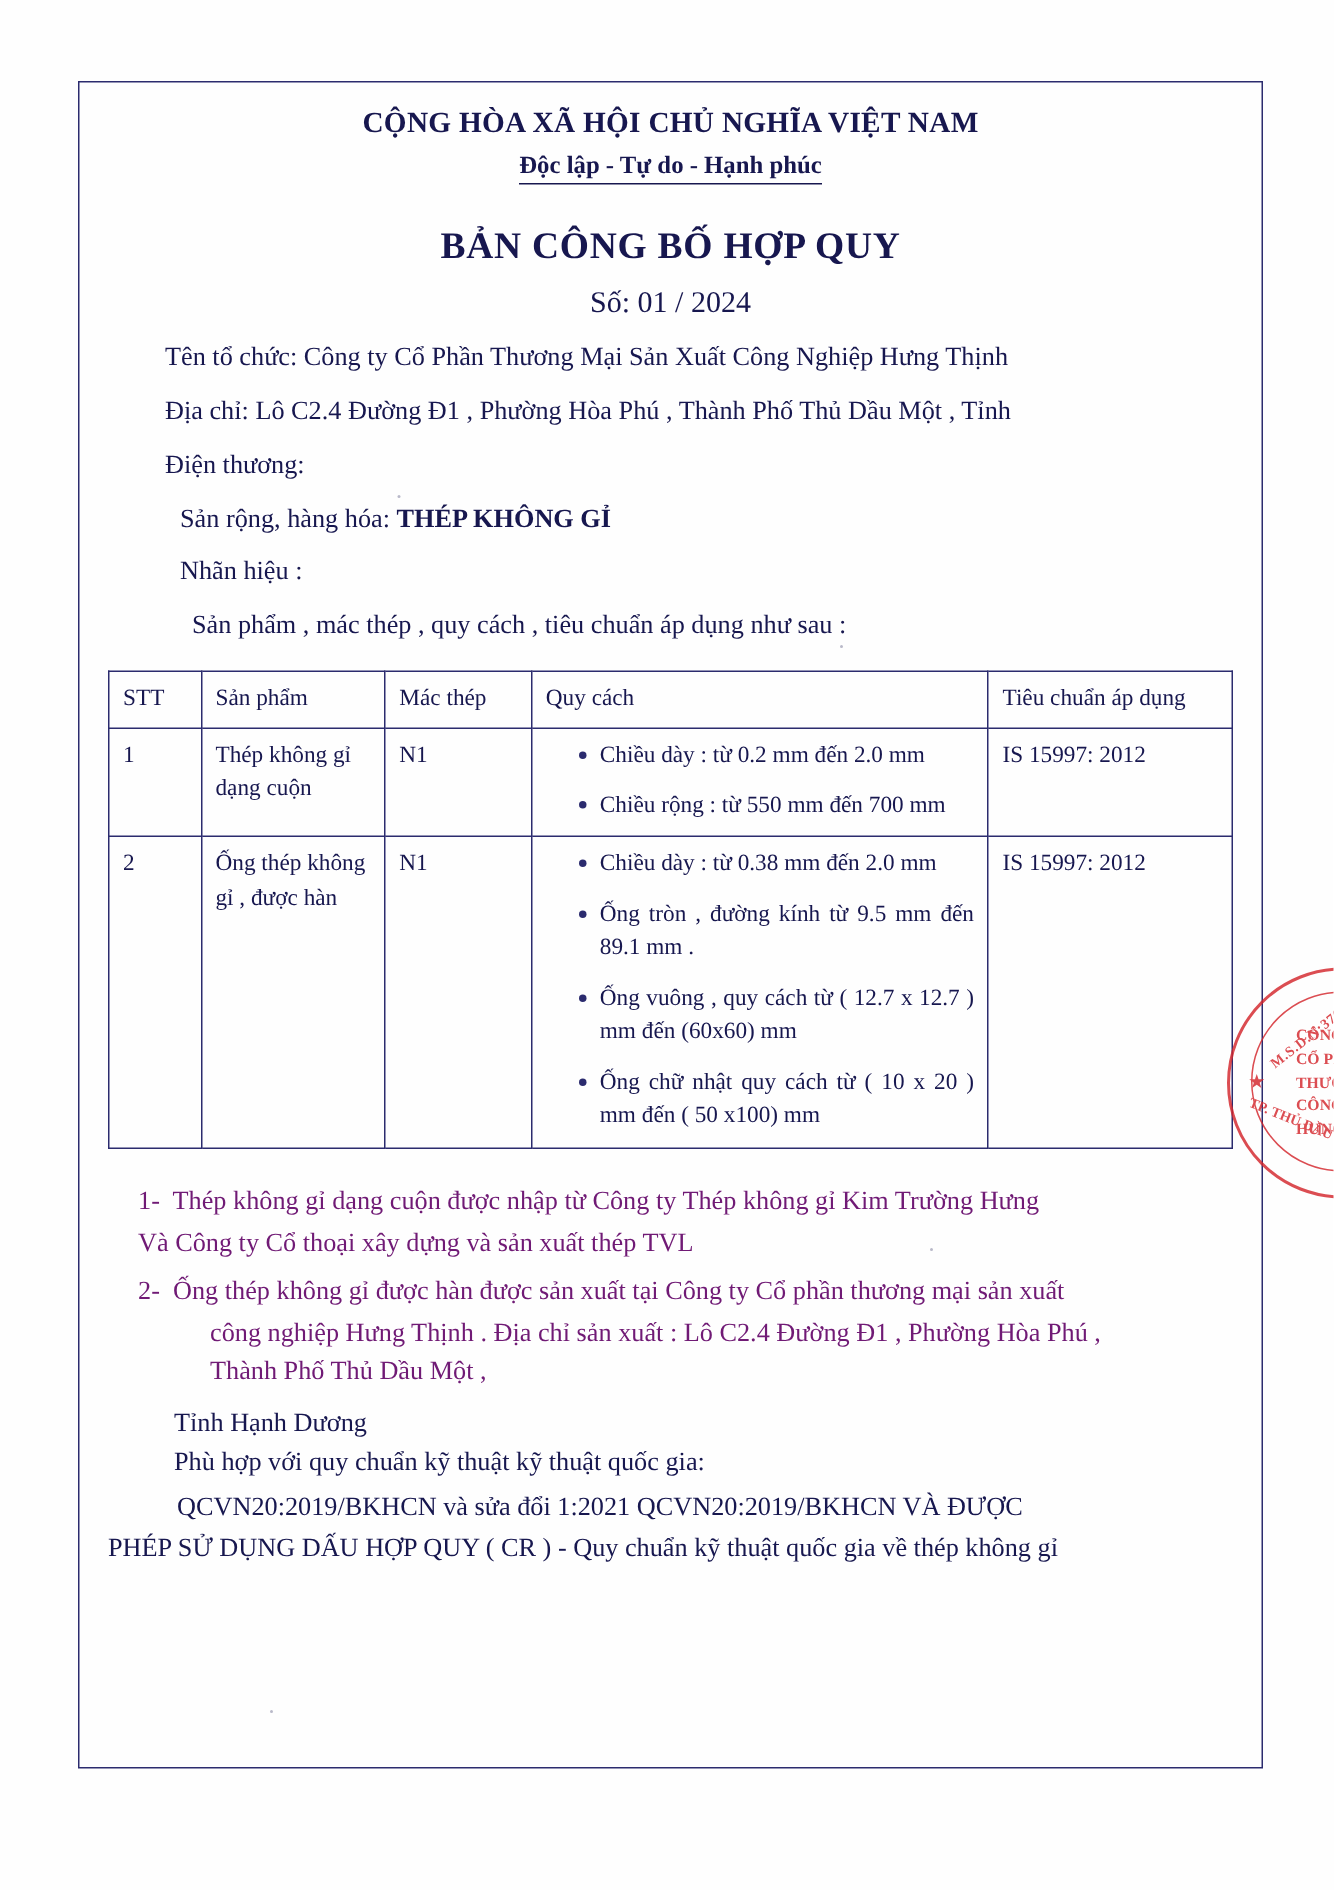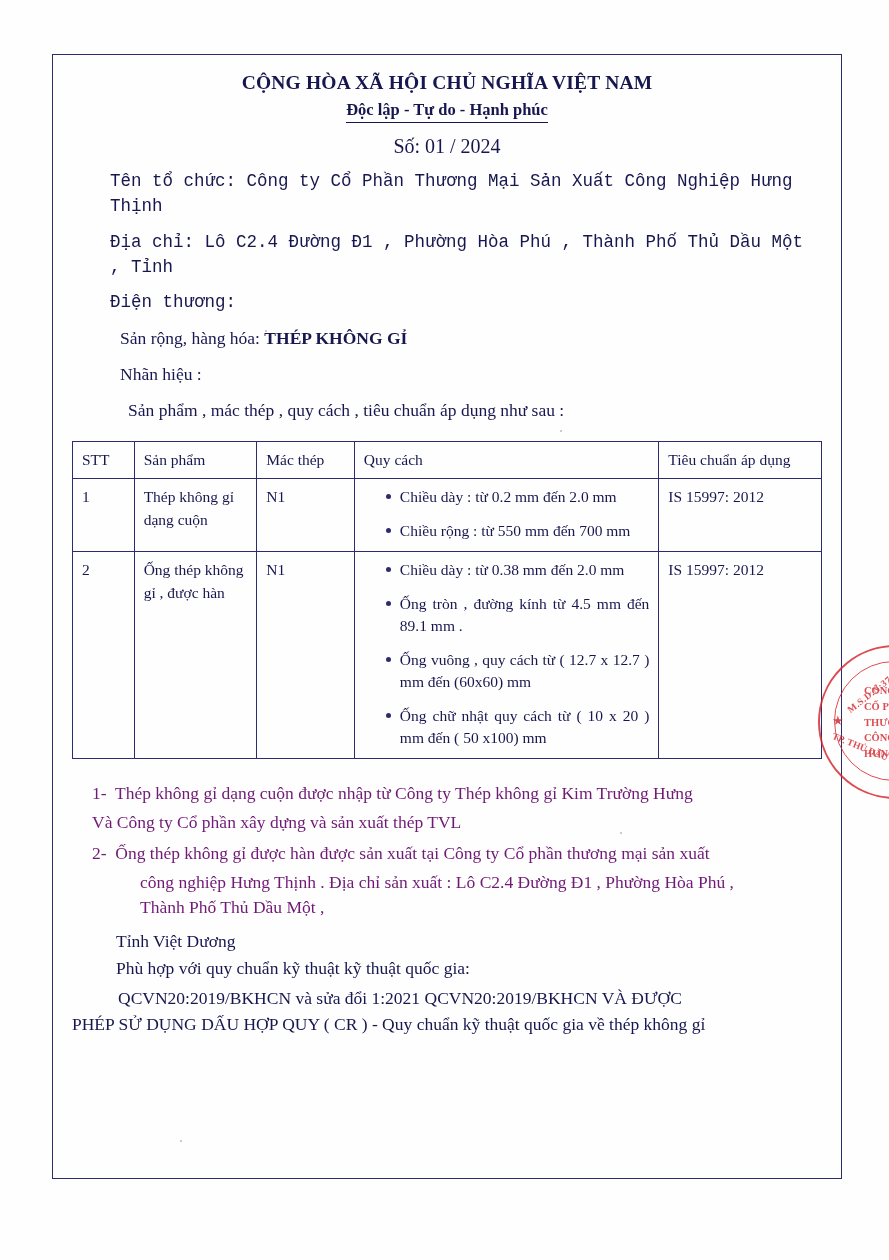--- a/index.html
+++ b/index.html
@@ -67,21 +67,21 @@
     font-size: 20px;
     color: #17174f;
     margin-top: 12px;
   }
   .body-line {
     font-size: 17.5px;
     color: #17174f;
     margin-top: 11px;
     line-height: 1.42;
   }
-  .indent-1 { padding-left: 38px; font-family: Liberation Mono, monospace; }
+  .indent-1 { padding-left: 38px; }
   .indent-2 { padding-left: 48px; }
   .indent-3 { padding-left: 56px; }
   .bold { font-weight: bold; }
 
   table.spec {
     border-collapse: collapse;
     width: 750px;
     margin-top: 18px;
     font-size: 15.5px;
     color: #17174f;
@@ -234,20 +234,21 @@
 
 <div class="page">
 
   <div class="doc-border"></div>
 
   <div class="content">
 
     <div class="center">
       <div class="national-title">CỘNG HÒA XÃ HỘI CHỦ NGHĨA VIỆT NAM</div>
       <div><span class="national-sub">Độc lập - Tự do - Hạnh phúc</span></div>
+      <div class="doc-title">BẢN CÔNG BỐ HỢP QUY</div>
       <div class="doc-number">Số: 01 / 2024</div>
     </div>
 
     <div class="body-line indent-1">Tên tổ chức: Công ty Cổ Phần Thương Mại Sản Xuất Công Nghiệp Hưng Thịnh</div>
     <div class="body-line indent-1">Địa chỉ: Lô C2.4 Đường Đ1 , Phường Hòa Phú , Thành Phố Thủ Dầu Một , Tỉnh</div>
     <div class="body-line indent-1">Điện thương:</div>
     <div class="body-line indent-2"><span>Sản rộng, hàng hóa: </span><span class="bold">THÉP KHÔNG GỈ</span></div>
     <div class="body-line indent-2">Nhãn hiệu :</div>
     <div class="body-line indent-3">Sản phẩm , mác thép , quy cách , tiêu chuẩn áp dụng như sau :</div>
 
@@ -274,39 +275,39 @@
           </td>
           <td class="col-std">IS 15997: 2012</td>
         </tr>
         <tr>
           <td class="col-stt">2</td>
           <td class="col-prod">Ống thép không gỉ , được hàn</td>
           <td class="col-mac">N1</td>
           <td class="col-spec">
             <ul class="spec-list">
               <li>Chiều dày : từ 0.38 mm đến 2.0 mm</li>
-              <li>Ống tròn , đường kính từ 4.5 mm đến 89.1 mm .</li>
+              <li>Ống tròn , đường kính từ 9.5 mm đến 89.1 mm .</li>
               <li>Ống vuông , quy cách từ ( 12.7 x 12.7 ) mm đến (60x60) mm</li>
               <li>Ống chữ nhật quy cách từ ( 10 x 20 ) mm đến ( 50 x100) mm</li>
             </ul>
           </td>
           <td class="col-std">IS 15997: 2012</td>
         </tr>
       </tbody>
     </table>
 
     <div class="notes">
       <div class="note-item"><span>1-</span>&nbsp; <span>Thép không gỉ dạng cuộn được nhập từ Công ty Thép không gỉ Kim Trường Hưng</span></div>
-      <div class="note-cont" style="padding-left:20px">Và Công ty Cổ phần xây dựng và sản xuất thép TVL</div>
+      <div class="note-cont" style="padding-left:20px">Và Công ty Cổ thoại xây dựng và sản xuất thép TVL</div>
       <div class="note-item" style="margin-top:6px"><span>2-</span>&nbsp; <span>Ống thép không gỉ được hàn được sản xuất tại Công ty Cổ phần thương mại sản xuất</span></div>
       <div class="note-cont2">công nghiệp Hưng Thịnh . Địa chỉ sản xuất : Lô C2.4 Đường Đ1 , Phường Hòa Phú ,</div>
       <div class="note-cont2">Thành Phố Thủ Dầu Một ,</div>
     </div>
 
-    <div class="foot-line">Tỉnh Việt Dương</div>
+    <div class="foot-line">Tỉnh Hạnh Dương</div>
     <div class="foot-line" style="margin-top:1px">Phù hợp với quy chuẩn kỹ thuật kỹ thuật quốc gia:</div>
     <div class="foot-just">QCVN20:2019/BKHCN và sửa đổi 1:2021  QCVN20:2019/BKHCN VÀ ĐƯỢC</div>
     <div class="foot-just2">PHÉP SỬ DỤNG DẤU HỢP QUY ( CR ) -  Quy chuẩn kỹ thuật quốc gia về thép không gỉ</div>
 
   </div>
 
   <div class="seal">
     <div class="seal-inner"></div>
     <div class="seal-star">★</div>
     <div class="seal-text-top">M.S.D.N:3702266</div>

